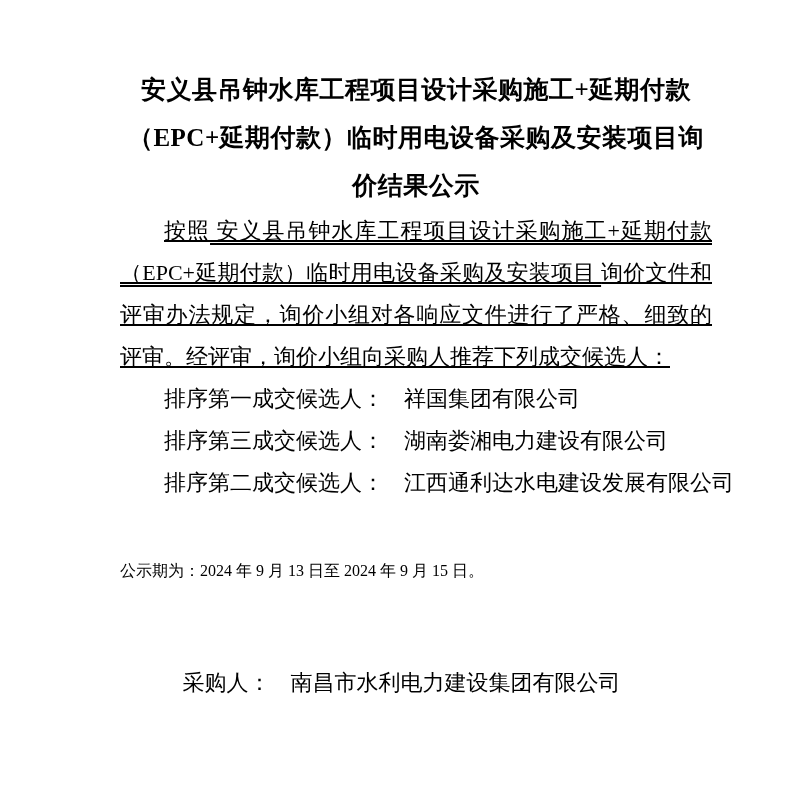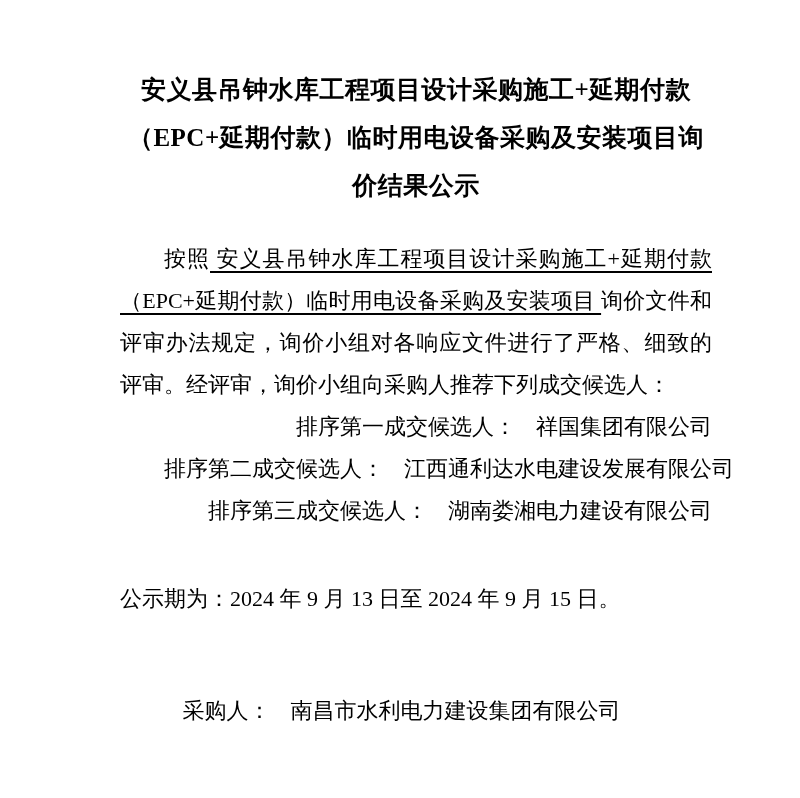--- a/index.html
+++ b/index.html
@@ -17,46 +17,45 @@
     overflow: hidden;
   }
   .doc-title {
     font-size: 25px;
     font-weight: bold;
     text-align: center;
     line-height: 48px;
     letter-spacing: 0.5px;
   }
   .intro-para {
-    margin-top: 28px;
     font-size: 22px;
     line-height: 42px;
     text-align: justify;
     text-indent: 2em;
+    text-decoration: underline;
   }
   .u {
     text-decoration: underline;
     text-underline-offset: 5px;
     text-decoration-thickness: 1.5px;
   }
   .candidate-list {
     font-size: 22px;
     line-height: 42px;
   }
   .candidate-row {
     padding-left: 2em;
     white-space: nowrap;
-    text-align: right;
   }
   .candidate-row .company {
     margin-left: 20px;
   }
   .publicity-period {
     margin-top: 46px;
-    font-size: 22px;
+    font-size: 16px;
     line-height: 42px;
   }
   .signature-block {
     margin-top: 70px;
     font-size: 22px;
     line-height: 42px;
     text-align: center;
     padding-right: 29px;
     white-space: nowrap;
   }
@@ -74,24 +73,24 @@
 
   <div class="doc-title">安义县吊钟水库工程项目设计采购施工+延期付款（EPC+延期付款）临时用电设备采购及安装项目询价结果公示</div>
 
   <p class="intro-para"><span>按照</span><span class="u"> 安义县吊钟水库工程项目设计采购施工+延期付款（EPC+延期付款）临时用电设备采购及安装项目 </span><span>询价文件和评审办法规定，询价小组对各响应文件进行了严格、细致的评审。经评审，询价小组向采购人推荐下列成交候选人：</span></p>
 
   <div class="candidate-list">
     <div class="candidate-row">
       <span>排序第一成交候选人：</span><span class="company">祥国集团有限公司</span>
     </div>
     <div class="candidate-row">
-      <span>排序第二成交候选人：</span><span class="company">江西通利达水电建设发展有限公司</span>
+      <span>排序第三成交候选人：</span><span class="company">湖南娄湘电力建设有限公司</span>
     </div>
     <div class="candidate-row">
-      <span>排序第三成交候选人：</span><span class="company">湖南娄湘电力建设有限公司</span>
+      <span>排序第二成交候选人：</span><span class="company">江西通利达水电建设发展有限公司</span>
     </div>
   </div>
 
   <div class="publicity-period">公示期为：2024 年 9 月 13 日至 2024 年 9 月 15 日。</div>
 
   <div class="signature-block">
     <div class="buyer-line">
       <span>采购人：</span><span class="buyer-name">南昌市水利电力建设集团有限公司</span>
     </div>
   </div>

